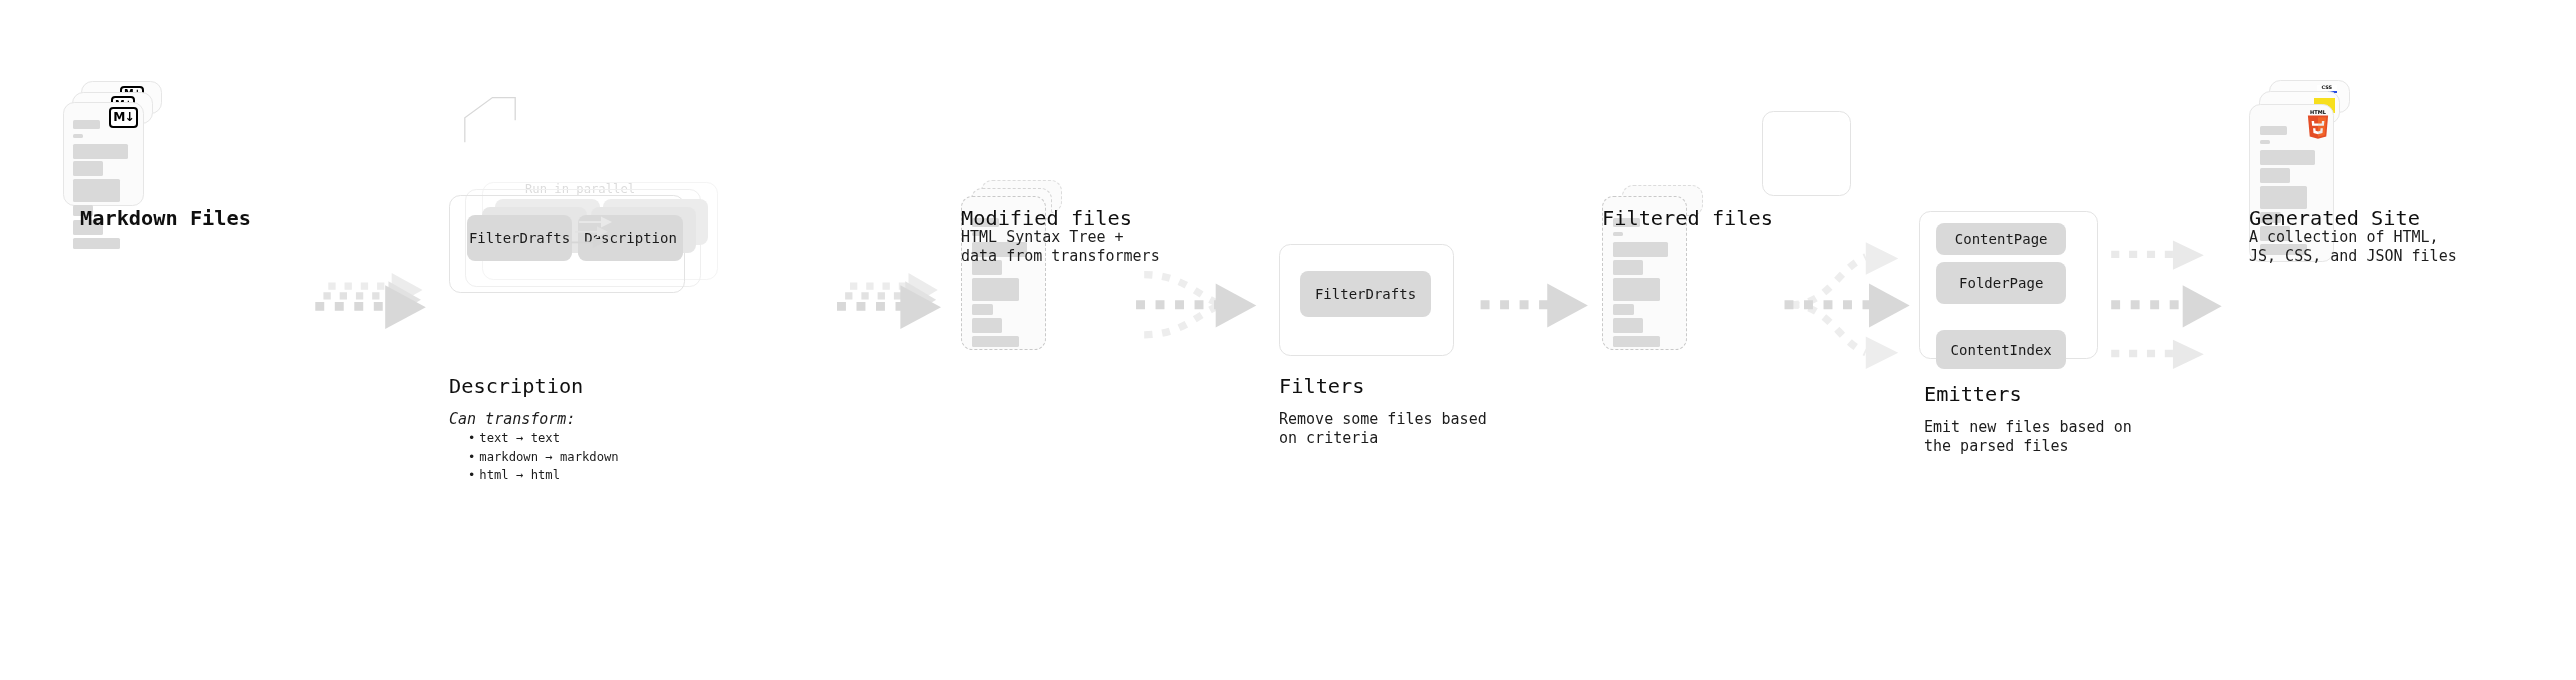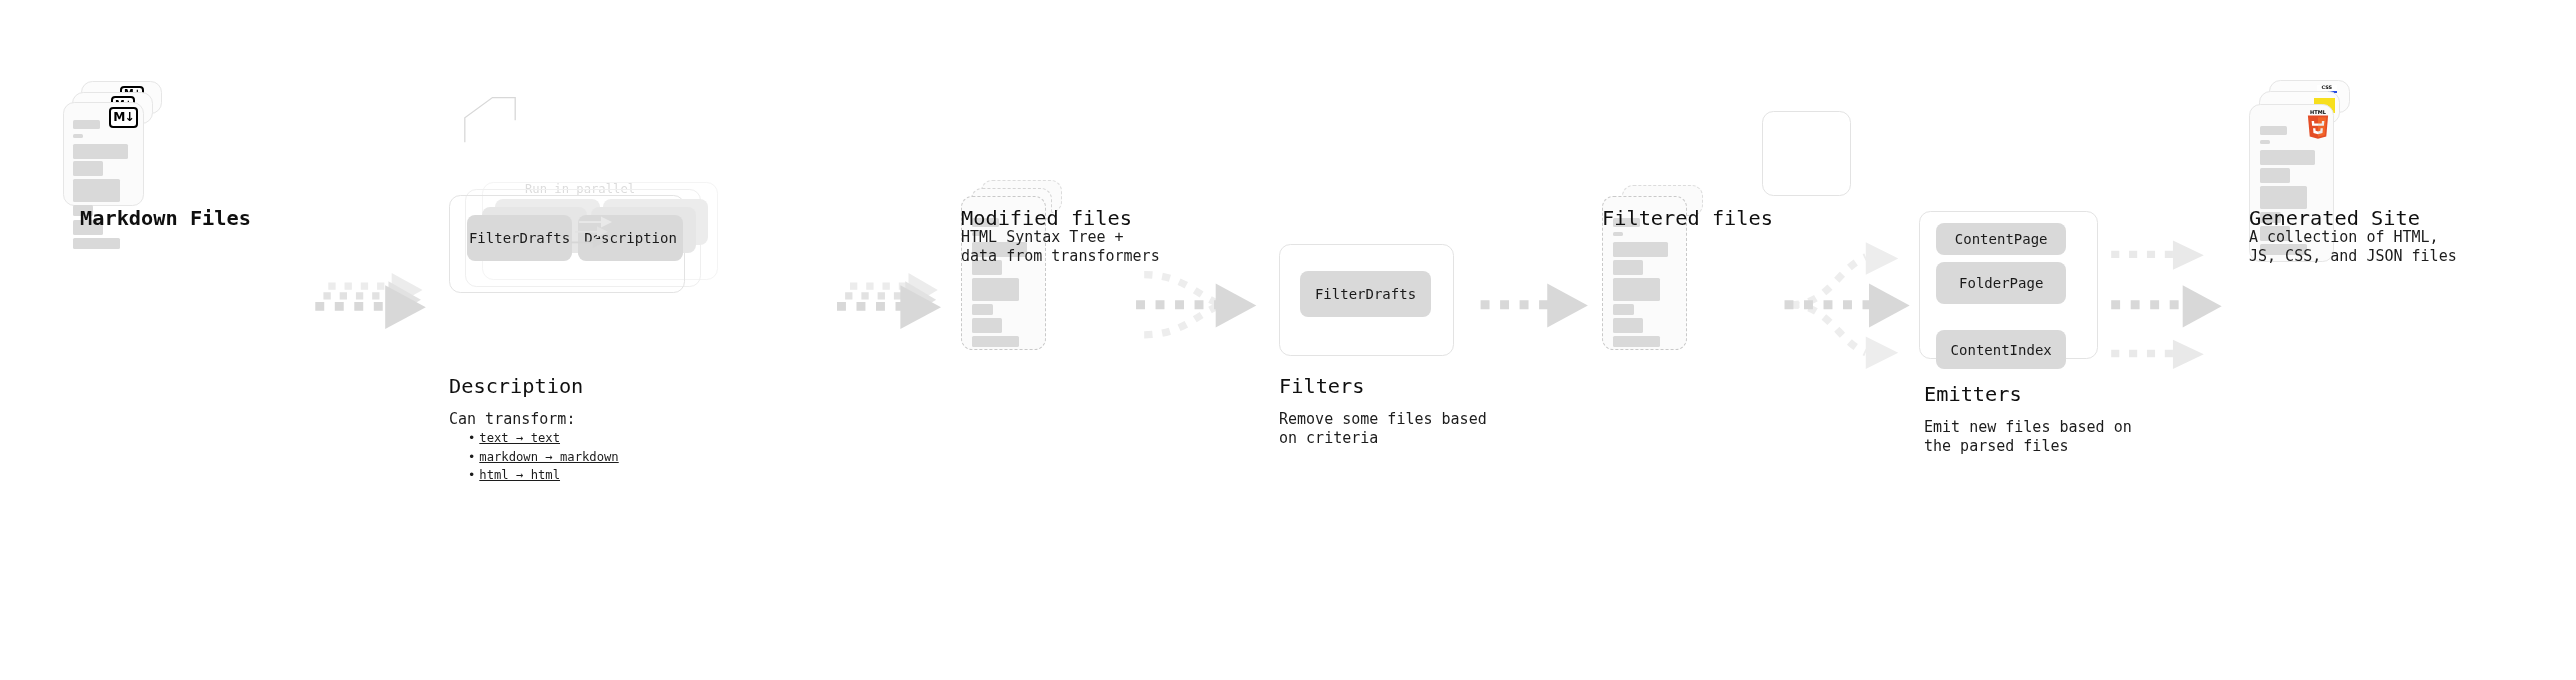--- a/index.html
+++ b/index.html
@@ -130,21 +130,21 @@
     color: #1c1c1c;
     line-height: 18.7px;
     white-space: pre-line;
   }
   .bullets {
     position: absolute;
     font-size: 12.2px;
     color: #1c1c1c;
     line-height: 18.7px;
   }
-  .bullets ul { margin: 0; padding-left: 16.3px; list-style: none; text-decoration: underline; }
+  .bullets ul { margin: 0; padding-left: 16.3px; list-style: none; }
   .bullets li { position: relative; }
   .bullets li::before {
     content: "\2022";
     position: absolute;
     left: -11.4px;
   }
   .parallel-label {
     position: absolute;
     font-size: 12.2px;
     color: #dcdcdc;
@@ -205,21 +205,21 @@
         <line x1="155" y1="45" x2="183" y2="45"></line>
         <polygon points="183,40 193,45 183,50"></polygon>
       </g>
       <g stroke="#d6d6d6" stroke-width="2.2" fill="#d6d6d6">
         <line x1="150" y1="58" x2="178" y2="58"></line>
         <polygon points="178,53 188,58 178,63"></polygon>
       </g>
     </svg>
   </div>
   <div class="title" style="left:449px; top:374px;">Description</div>
-  <div class="subtitle" style="left:449px; top:410px;">Can transform:</div>
+  <div class="subtitle" style="left:449px; top:410px;font-style:italic;">Can transform:</div>
   <div class="bullets" style="left:463px; top:429px;">
     <ul>
       <li>text → text</li>
       <li>markdown → markdown</li>
       <li>html → html</li>
     </ul>
   </div>
 
   <div class="doc-stack" style="left:961px; top:180px;">
     <div class="doc dashed" style="left:19.5px; top:0px; width:81px; height:32.5px; border-color:#dcdcdc;"></div>

